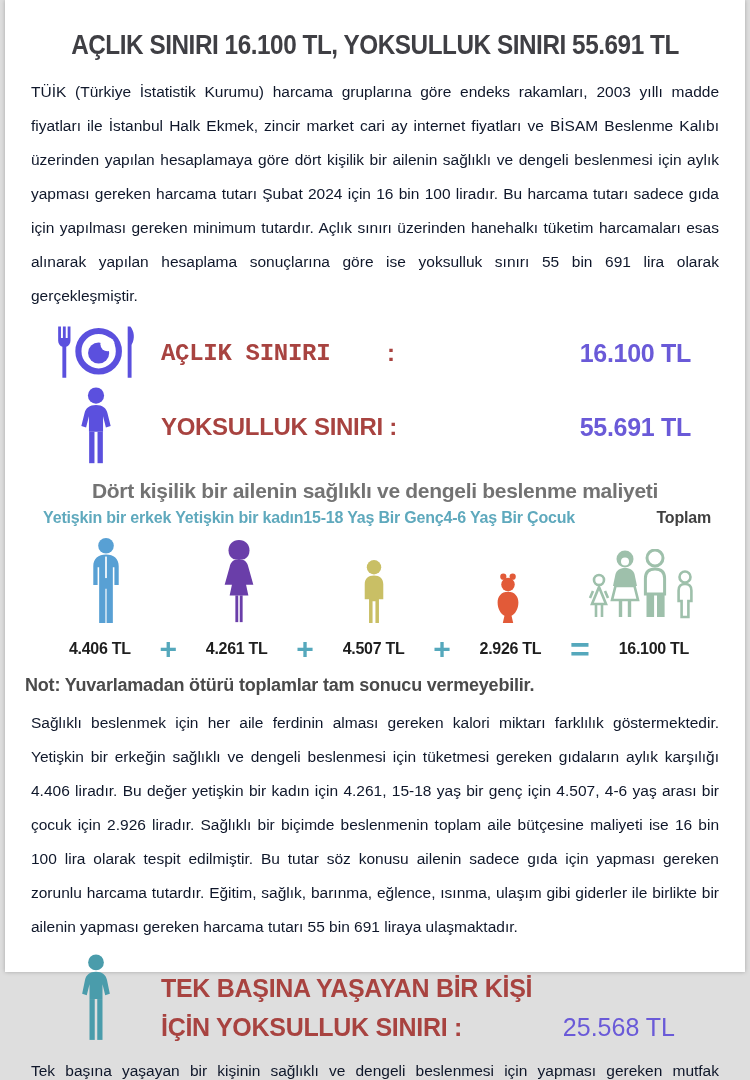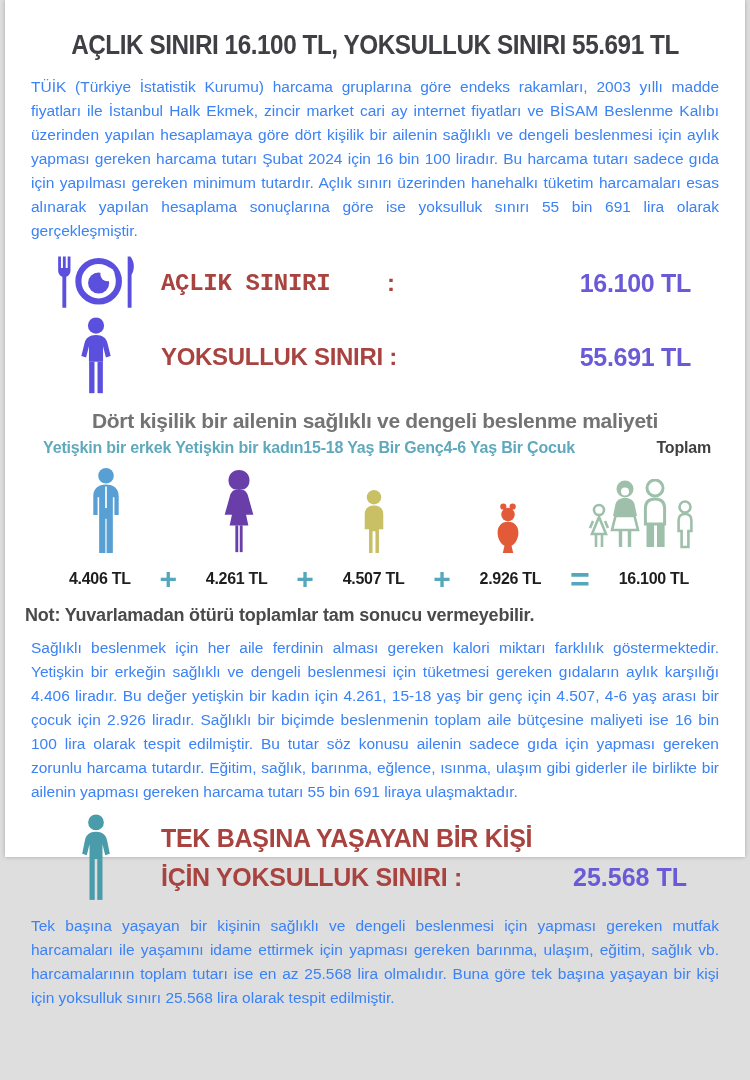--- a/index.html
+++ b/index.html
@@ -5,21 +5,21 @@
   html,body{margin:0;padding:0;}
   body{
     width:750px;height:1080px;
     background:#dedede;
     font-family:"Liberation Sans","DejaVu Sans",sans-serif;
     overflow:hidden;
   }
   .page{
     position:relative;
     margin:0 5px;
-    width:740px;height:857px;
+    width:740px;height:972px;
     background:#ffffff;
     box-sizing:border-box;
     padding:24px 26px 0 26px;
     box-shadow:0 0 4px rgba(0,0,0,.25);
   }
   
   .title{
     margin:6px 0 14px 0;
     text-align:center;
     font-size:27px;
@@ -27,22 +27,22 @@
     color:#3f3f44;
     letter-spacing:-.5px;
     transform:scaleX(.9);
     transform-origin:center;
     white-space:nowrap;
   }
   
   .body-text{
     margin:0 0 10px 0;
     font-size:15.5px;
-    line-height:24px;
-    color:#3b82f6;
+    line-height:34px;
+    color:#0f172a;
     text-align:justify;
   }
   
   .thr-row{display:flex;align-items:center;margin-top:4px;}
   .thr-icon{width:130px;display:flex;justify-content:center;align-items:center;}
   .thr-label{
     font-size:24px;font-weight:bold;color:#a84340;letter-spacing:-.3px;white-space:nowrap;
   }
   .thr-label-fixed{width:226px;font-family:Liberation Mono, monospace;}
   .thr-colon{font-size:24px;font-weight:bold;color:#a84340;}
@@ -75,26 +75,26 @@
   .fam-value{font-size:16px;font-weight:bold;color:#1e1e1e;letter-spacing:-.3px;white-space:nowrap;}
   .op{font-size:30px;font-weight:bold;color:#55a8bc;line-height:20px;}
   .op.eq{font-size:34px;}
   .note{
     margin:16px 0 10px -6px;
     font-size:18px;font-weight:bold;color:#4a4a4a;letter-spacing:-.2px;
   }
   
   .single-row{display:flex;margin:4px 0 12px 0;}
   .single-iconcell{width:130px;display:flex;justify-content:center;align-items:center;}
-  .single-text{flex:1;display:flex;flex-direction:column;justify-content:center;gap:10px;}
+  .single-text{flex:1;display:flex;flex-direction:column;justify-content:flex-end;gap:10px;}
   .single-line{font-size:25px;font-weight:bold;color:#a84340;letter-spacing:-.3px;white-space:nowrap;}
   .single-line2{display:flex;align-items:baseline;}
   .single-value{
-    margin-left:auto;margin-right:32px;
-    font-size:25px;font-weight:bold;color:#6a5ad8;white-space:nowrap;
+    margin-left:auto;margin-right:44px;
+    font-size:25px;font-weight:normal;color:#6a5ad8;white-space:nowrap;
   }
   svg{display:block;}
 </style>
 </head>
 <body>
 
 <div class="page">
 
   <h1 class="title">AÇLIK SINIRI 16.100 TL, YOKSULLUK SINIRI 55.691 TL</h1>
 

